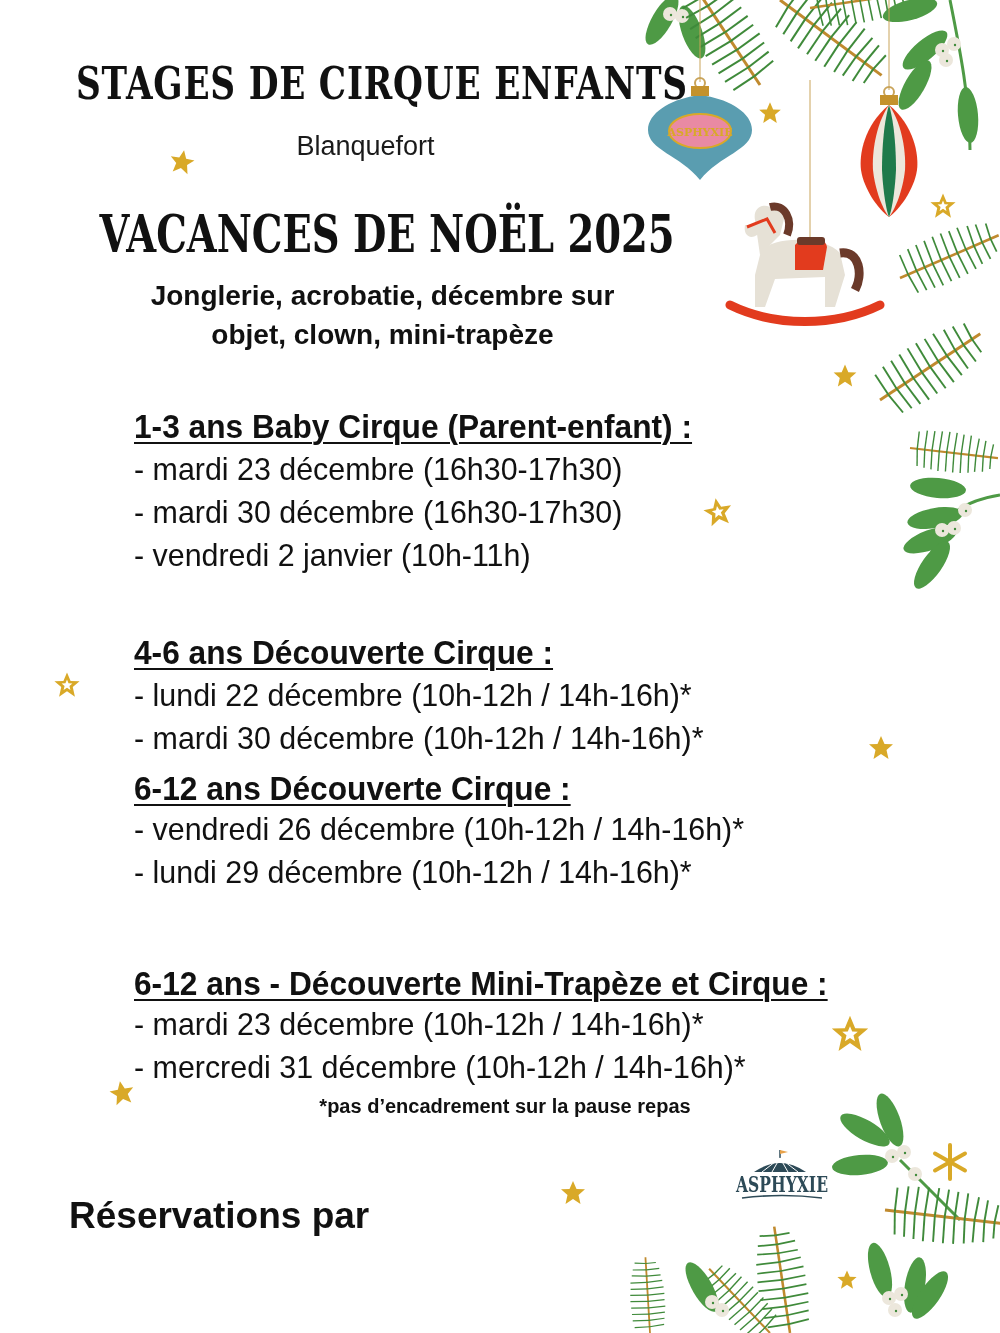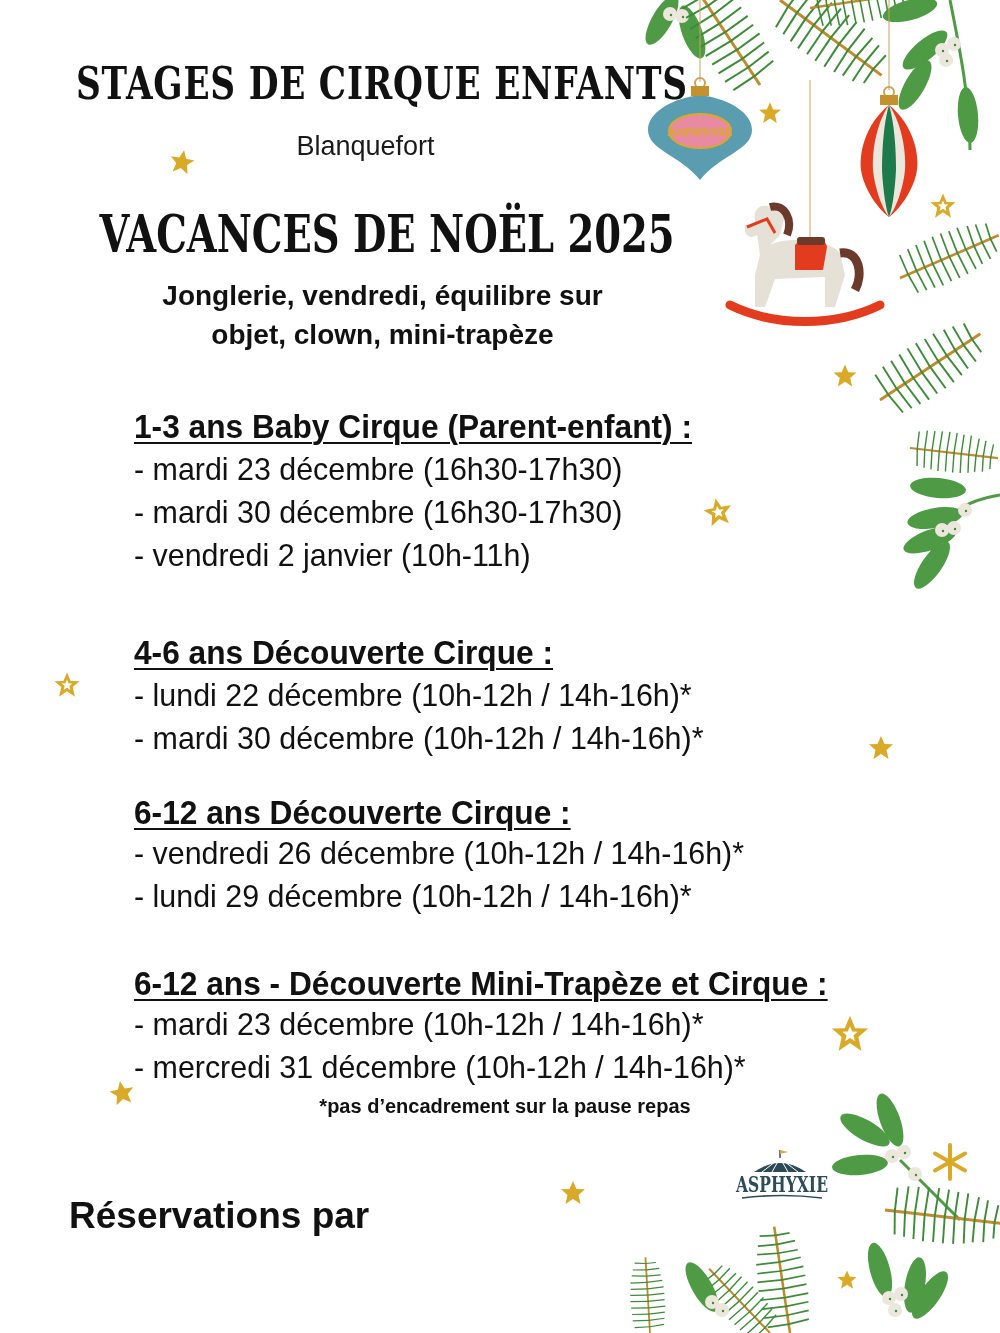--- a/index.html
+++ b/index.html
@@ -197,38 +197,38 @@
   <use href="#starHollow" transform="translate(850,1034) scale(1.3)"></use>
   <use href="#star" transform="translate(122,1093) rotate(-10)"></use>
   <use href="#star" transform="translate(573,1193)"></use>
   <use href="#star" transform="translate(847,1280) scale(0.8)"></use>
 </svg>
 
 <div class="abs title">STAGES DE CIRQUE ENFANTS</div>
 <div class="abs city">Blanquefort</div>
 <div class="abs vac">VACANCES DE NOËL 2025</div>
 <div class="abs activities">
-  <div>Jonglerie, vendredi, équilibre sur</div>
+  <div>Jonglerie, acrobatie, décembre sur</div>
   <div>objet, clown, mini-trapèze</div>
 </div>
 
 <div class="abs section" style="top:408px">
   <div class="sec-head">1-3 ans Baby Cirque (Parent-enfant) :</div>
   <div class="sec-item" style="margin-top:2px">- mardi 23 décembre (16h30-17h30)</div>
   <div class="sec-item">- mardi 30 décembre (16h30-17h30)</div>
   <div class="sec-item">- vendredi 2 janvier (10h-11h)</div>
 </div>
 
 <div class="abs section" style="top:634px">
   <div class="sec-head">4-6 ans Découverte Cirque :</div>
   <div class="sec-item" style="margin-top:2px">- lundi 22 décembre (10h-12h / 14h-16h)*</div>
   <div class="sec-item">- mardi 30 décembre (10h-12h / 14h-16h)*</div>
 </div>
 
-<div class="abs section" style="top:794px">
+<div class="abs section" style="top:770px">
   <div class="sec-head">6-12 ans Découverte Cirque :</div>
   <div class="sec-item" style="margin-top:0px">- vendredi 26 décembre (10h-12h / 14h-16h)*</div>
   <div class="sec-item">- lundi 29 décembre (10h-12h / 14h-16h)*</div>
 </div>
 
 <div class="abs section" style="top:965px">
   <div class="sec-head">6-12 ans - Découverte Mini-Trapèze et Cirque :</div>
   <div class="sec-item" style="margin-top:0px">- mardi 23 décembre (10h-12h / 14h-16h)*</div>
   <div class="sec-item">- mercredi 31 décembre (10h-12h / 14h-16h)*</div>
 </div>

